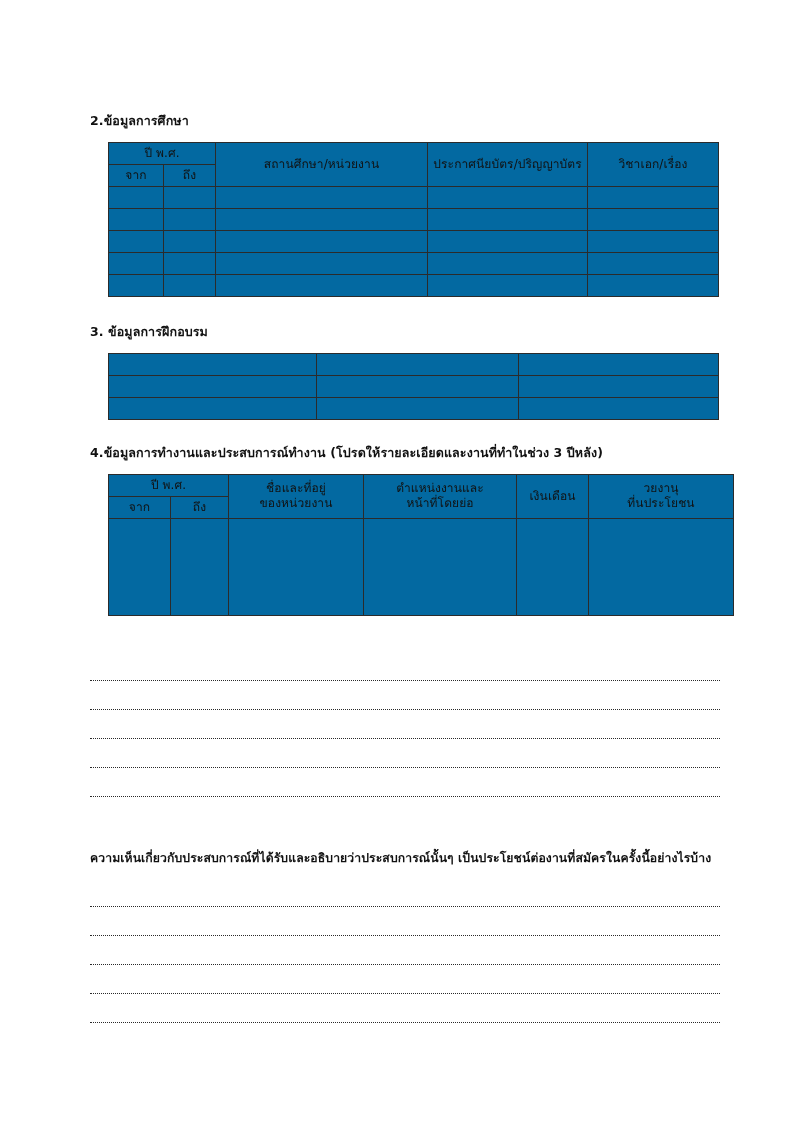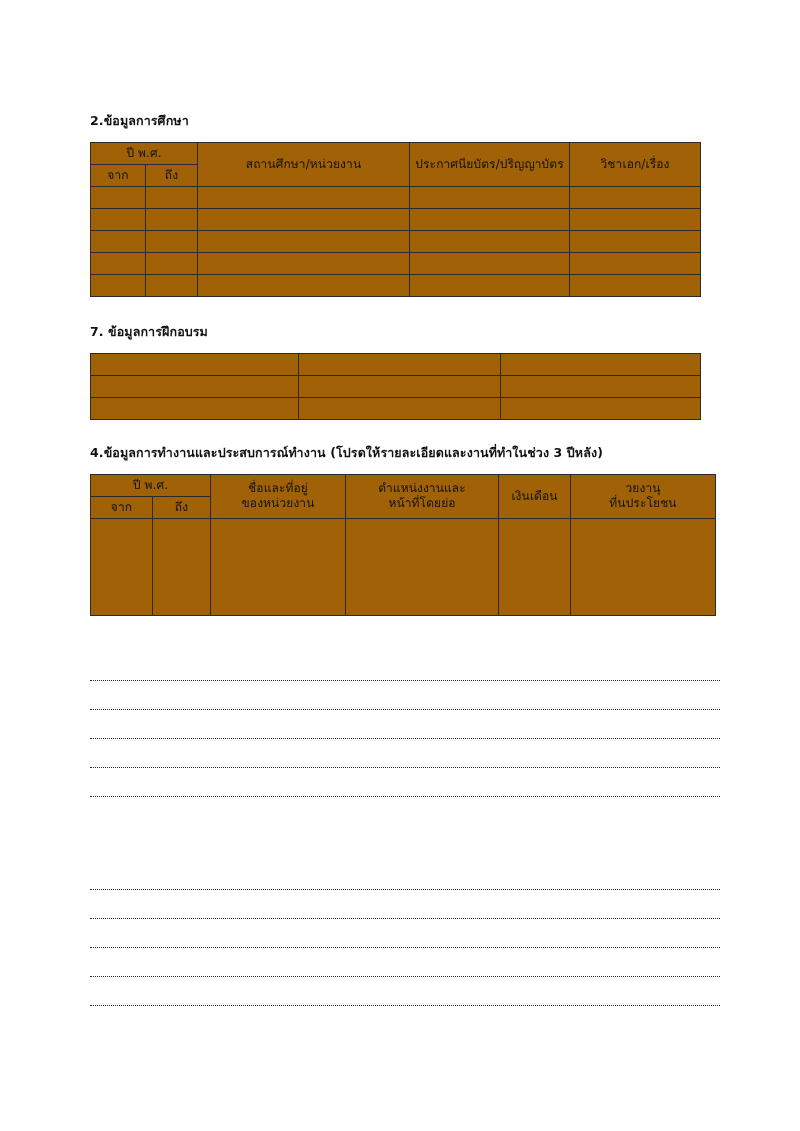--- a/index.html
+++ b/index.html
@@ -47,21 +47,22 @@
   }
   .prompt-line.small {
     font-size: 12.2px;
   }
 
   
   table.form-table {
     border-collapse: collapse;
     table-layout: fixed;
     width: 100%;
-    background: #a16207;
+    background: #0369a1;
+    margin-left: 18px;
   }
   table.form-table td,
   table.form-table th {
     border: 1px solid #2b2b2b;
     padding: 0;
     margin: 0;
     font-weight: normal;
     vertical-align: middle;
   }
   .th-cell {
@@ -167,21 +168,21 @@
           <td class="body-cell"></td>
           <td class="body-cell"></td>
           <td class="body-cell"></td>
           <td class="body-cell"></td>
           <td class="body-cell"></td>
         </tr>
       </tbody>
     </table>
 
     <div class="spacer" style="height:26px"></div>
-    <div class="section-heading">7. ข้อมูลการฝึกอบรม</div>
+    <div class="section-heading">3. ข้อมูลการฝึกอบรม</div>
 
     <div class="spacer" style="height:13px"></div>
     <table class="form-table" style="width:610px">
       <colgroup>
         <col style="width:208px">
         <col style="width:202px">
         <col style="width:200px">
       </colgroup>
       <tbody>
         <tr>
@@ -254,20 +255,21 @@
     <div class="spacer" style="height:15px"></div>
     <div class="dotted-block">
       <div class="dotted-line"></div>
       <div class="dotted-line"></div>
       <div class="dotted-line"></div>
       <div class="dotted-line"></div>
       <div class="dotted-line"></div>
     </div>
 
     <div class="spacer" style="height:47px"></div>
+    <div class="prompt-line small">ความเห็นเกี่ยวกับประสบการณ์ที่ได้รับและอธิบายว่าประสบการณ์นั้นๆ เป็นประโยชน์ต่องานที่สมัครในครั้งนี้อย่างไรบ้าง</div>
 
     <div class="spacer" style="height:17px"></div>
     <div class="dotted-block">
       <div class="dotted-line"></div>
       <div class="dotted-line"></div>
       <div class="dotted-line"></div>
       <div class="dotted-line"></div>
       <div class="dotted-line"></div>
     </div>
 

